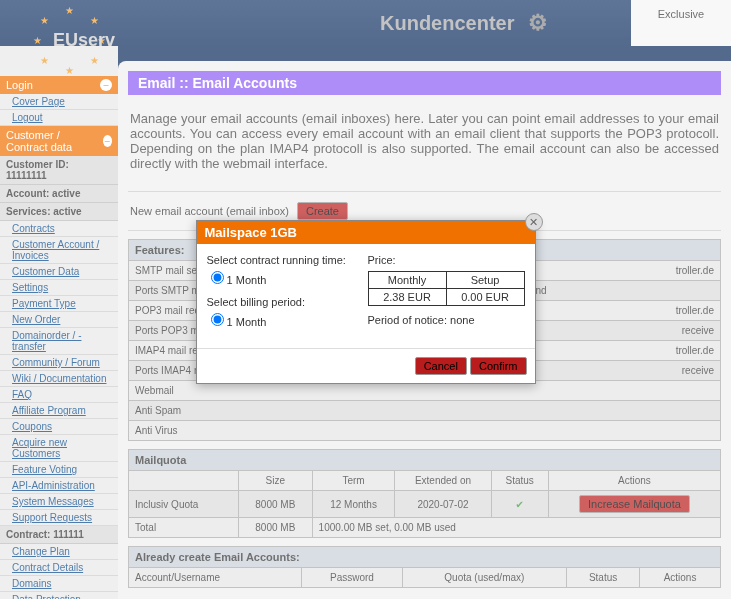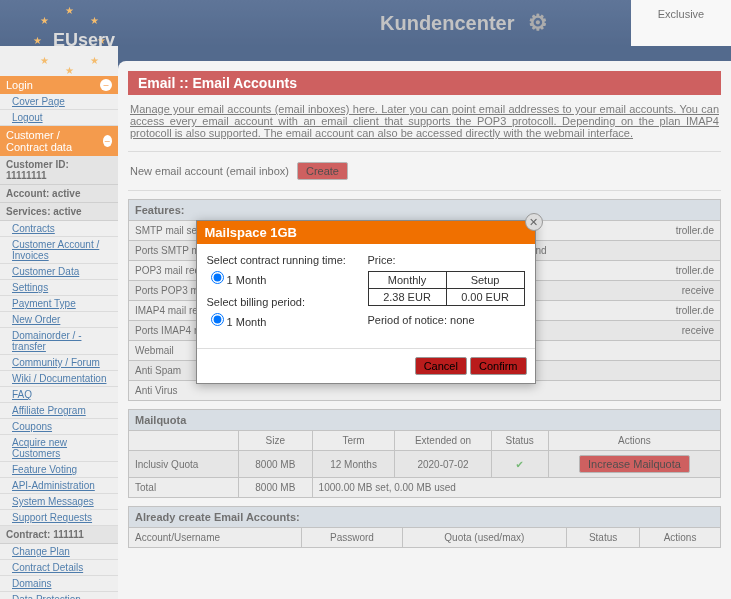--- a/index.html
+++ b/index.html
@@ -104,32 +104,31 @@
     }
     .content {
       flex: 1;
       background: #f0f0f0;
       padding: 10px;
       overflow: hidden;
       border-top-left-radius: 8px;
       margin-top: 15px;
     }
     .page-title {
-      background: #b91c1c;
+      background: #8b5cf6;
       color: #fff;
       padding: 4px 10px;
       font-size: 14px;
       font-weight: bold;
     }
     .page-desc {
-      padding: 8px 2px;
-      font-size: 11px;
+      padding: 16px 2px;
+      font-size: 13px;
       color: #444;
       text-align: justify;
-      text-decoration: underline;
     }
     .action-row {
       padding: 6px 2px;
       display: flex;
       align-items: center;
       gap: 8px;
     }
     .btn {
       background: #b91c1c;
       border: 1px solid #999;

